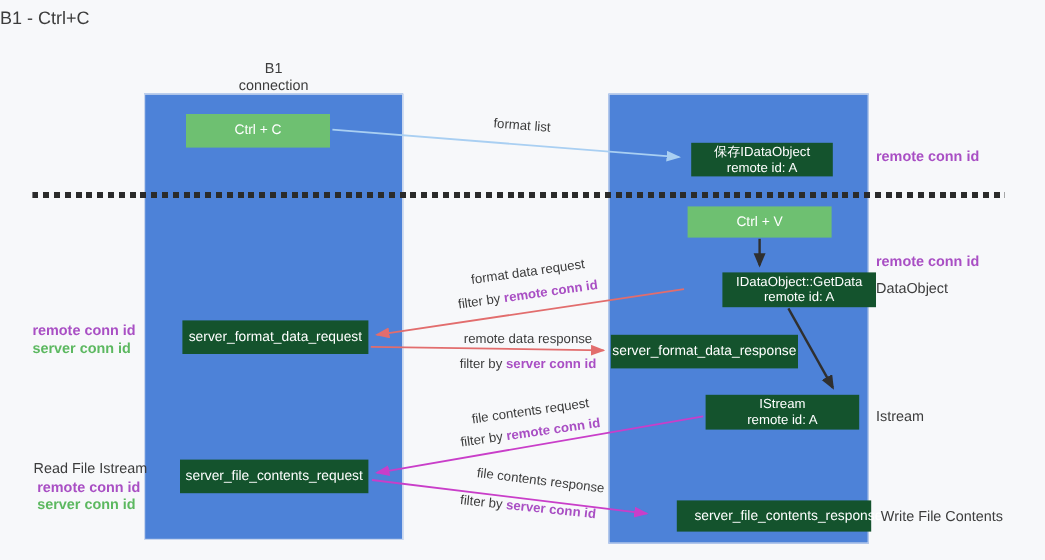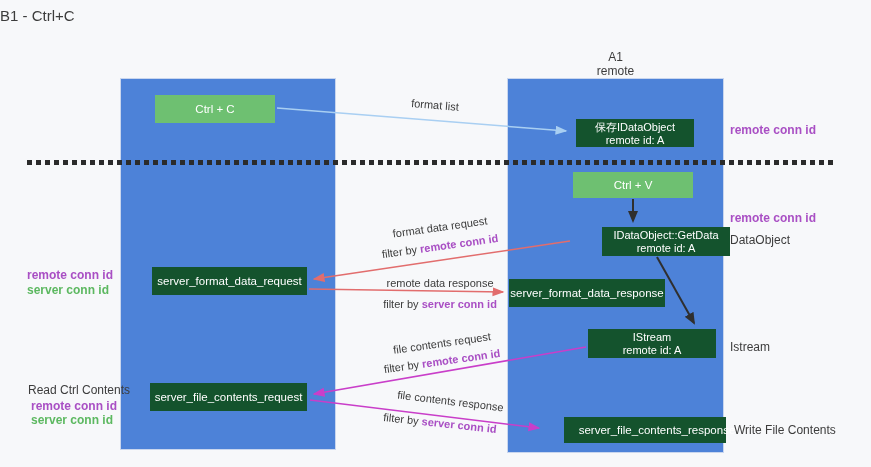--- a/index.html
+++ b/index.html
@@ -65,23 +65,23 @@
 </style>
 </head>
 <body>
 
 <div id="stage">
 
   <div id="title" class="abs">
     <div>B1 - Ctrl+C</div>
   </div>
 
-  <div class="abs col-header" style="left:507px;width:217px;">
-    <div>A1</div>
-    <div>remote</div>
+  <div class="abs col-header" style="left:120px;width:216px;">
+    <div>B1</div>
+    <div>connection</div>
   </div>
 
   <div id="col-left" class="abs col"></div>
   <div id="col-right" class="abs col"></div>
 
   <div id="dashed-line" class="abs"></div>
 
   <div id="box-ctrl-c" class="abs node green one-line">
     <span>Ctrl + C</span>
   </div>
@@ -166,19 +166,19 @@
   <div id="sl-r-remote1" class="abs slabel purple">remote conn id</div>
   <div id="sl-r-remote2" class="abs slabel purple">remote conn id</div>
   <div id="sl-dataobject" class="abs slabel">DataObject</div>
   <div id="sl-istream" class="abs slabel">Istream</div>
   <div id="sl-write" class="abs slabel">Write File Contents</div>
 
   <div id="sl-l-group1" class="abs slabel">
     <div class="purple">remote conn id</div>
     <div class="greent">server conn id</div>
   </div>
-  <div id="sl-read" class="abs slabel">Read Ctrl Contents</div>
+  <div id="sl-read" class="abs slabel">Read File Istream</div>
   <div id="sl-l-group2" class="abs slabel">
     <div class="purple">remote conn id</div>
     <div class="greent">server conn id</div>
   </div>
 
 </div>
 
 </body></html>

